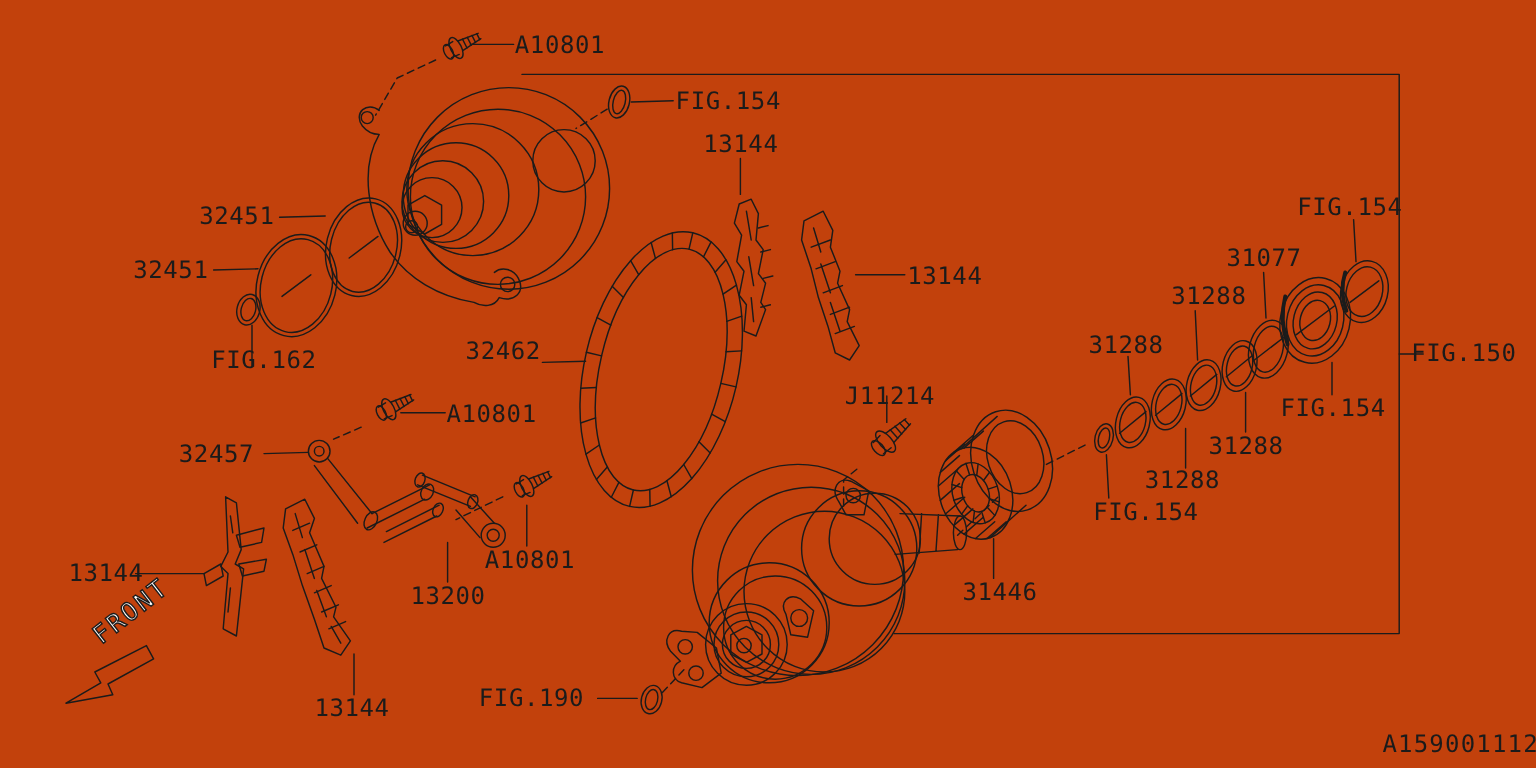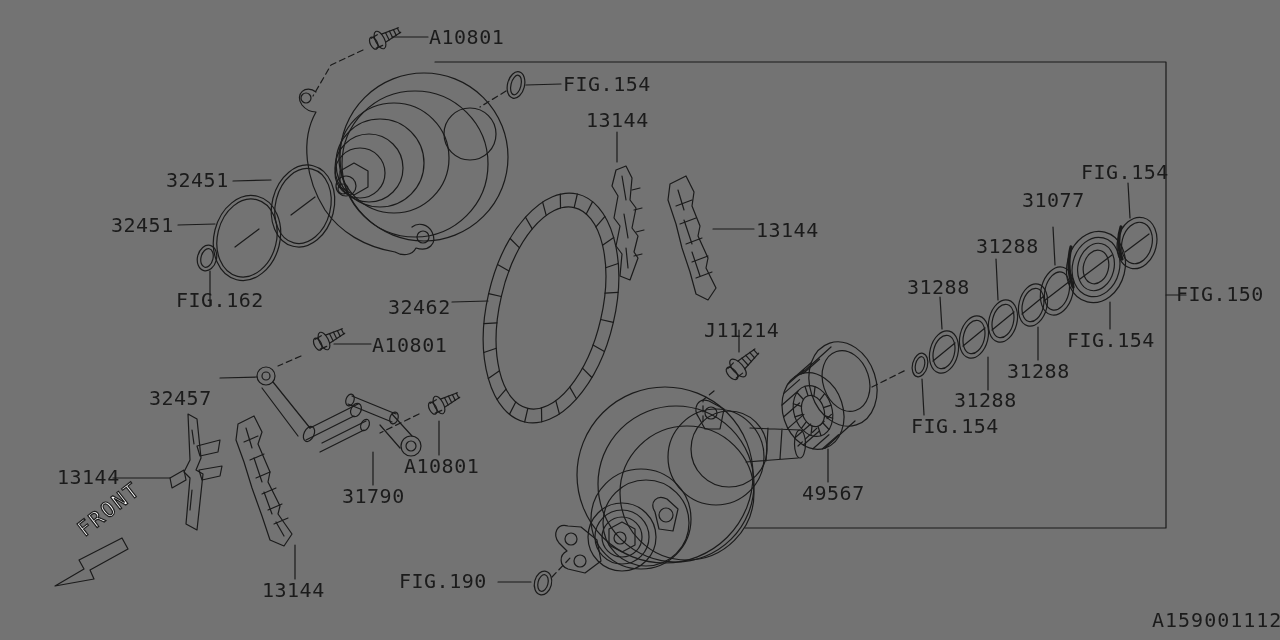--- a/index.html
+++ b/index.html
@@ -1,16 +1,16 @@
 <!DOCTYPE html>
 <html><head>
 <meta charset="utf-8">
 <style>
   html,body{margin:0;padding:0;background:#fff;}
-  .stage{position:relative;width:1280px;height:640px;background:#737373;overflow:hidden;
+  .stage{position:relative;width:1280px;height:640px;background:#c2410c;overflow:hidden;
          font-family:"DejaVu Sans Mono", "Liberation Mono", monospace;}
   .stage svg{position:absolute;left:0;top:0;}
   .lbl{position:absolute;font-size:20px;line-height:20px;letter-spacing:0.5px;color:#1b1b1b;
        white-space:nowrap;}
   .front-lbl{transform:rotate(-38deg);transform-origin:left top;font-size:21px;letter-spacing:2px;
        color:#ffffff;-webkit-text-stroke:1.2px #1b1b1b;}
   .partno{font-size:20px;letter-spacing:1px;}
 </style>
 </head>
 <body>
@@ -284,35 +284,35 @@
   </g>
 </svg>
 
   <div class="lbl" style="left:429px;top:27px">A10801</div>
   <div class="lbl" style="left:563px;top:74px">FIG.154</div>
   <div class="lbl" style="left:586px;top:110px">13144</div>
   <div class="lbl" style="left:756px;top:220px">13144</div>
   <div class="lbl" style="left:166px;top:170px">32451</div>
   <div class="lbl" style="left:111px;top:215px">32451</div>
   <div class="lbl" style="left:176px;top:290px">FIG.162</div>
-  <div class="lbl" style="left:388px;top:297px">32462</div>
+  <div class="lbl" style="left:388px;top:282px">32462</div>
   <div class="lbl" style="left:372px;top:335px">A10801</div>
-  <div class="lbl" style="left:149px;top:388px">32457</div>
+  <div class="lbl" style="left:149px;top:368px">32457</div>
   <div class="lbl" style="left:57px;top:467px">13144</div>
-  <div class="lbl" style="left:342px;top:486px">31790</div>
+  <div class="lbl" style="left:342px;top:486px">13200</div>
   <div class="lbl" style="left:404px;top:456px">A10801</div>
   <div class="lbl" style="left:262px;top:580px">13144</div>
   <div class="lbl" style="left:399px;top:571px">FIG.190</div>
   <div class="lbl" style="left:704px;top:320px">J11214</div>
   <div class="lbl" style="left:907px;top:277px">31288</div>
   <div class="lbl" style="left:976px;top:236px">31288</div>
-  <div class="lbl" style="left:1022px;top:190px">31077</div>
+  <div class="lbl" style="left:1022px;top:205px">31077</div>
   <div class="lbl" style="left:1081px;top:162px">FIG.154</div>
   <div class="lbl" style="left:954px;top:390px">31288</div>
   <div class="lbl" style="left:1007px;top:361px">31288</div>
   <div class="lbl" style="left:1067px;top:330px">FIG.154</div>
   <div class="lbl" style="left:911px;top:416px">FIG.154</div>
   <div class="lbl" style="left:1176px;top:284px">FIG.150</div>
-  <div class="lbl" style="left:802px;top:483px">49567</div>
+  <div class="lbl" style="left:802px;top:483px">31446</div>
 
   <div class="lbl front-lbl" style="left:74px;top:524px">FRONT</div>
   <div class="lbl partno" style="left:1152px;top:610px">A159001112</div>
 </div>
 
 </body></html>

